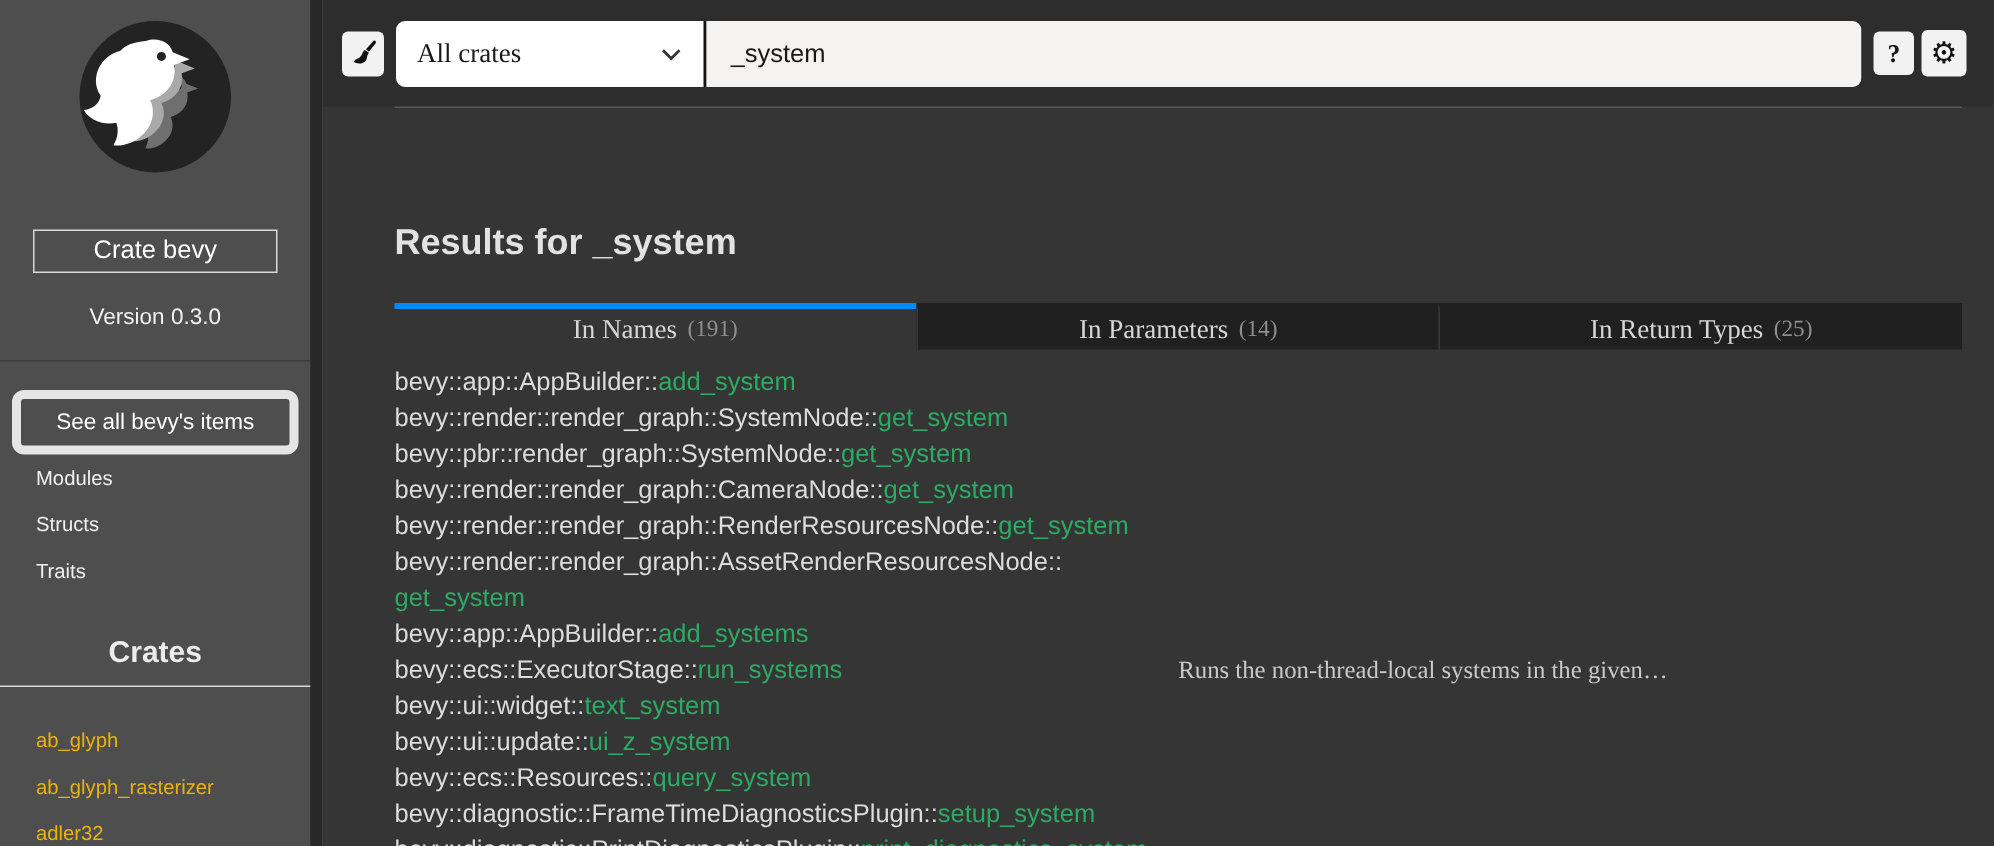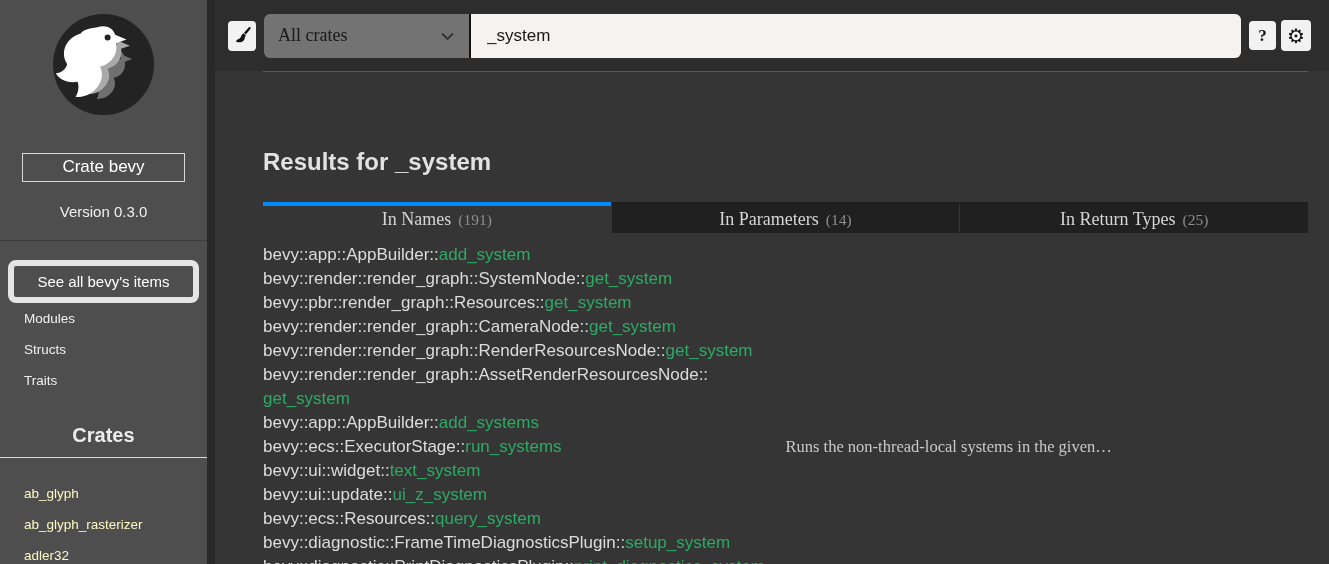--- a/index.html
+++ b/index.html
@@ -31,36 +31,36 @@
   .see-all-btn {
     display:block; margin:19px 8px 0; border:6px solid #e5e5e5; border-radius:8px;
     padding:7px 4px; text-align:center; font-size:15px; color:#fff; background:none;
     font-family:"Liberation Sans", sans-serif; width:calc(100% - 16px); cursor:pointer;
   }
   .sidebar-menu { }
   .sidebar-menu a { display:block; padding:8px 24px; font-size:13.5px; color:#f0f0f0; }
   .crates-heading { text-align:center; font-size:20px; font-weight:700; margin-top:27px; color:#ececec; line-height:24px; }
   .divider-light { margin-top:10px; border-top:1px solid #d8d8d8; }
   .crates-list { margin-top:20px; }
-  .crates-list a { display:block; padding:8px 24px; font-size:13.5px; color:#fef9c3; }
+  .crates-list a { display:block; padding:8px 24px; font-size:13.5px; color:#eab308; }
 
   
   .main { margin-left:215px; }
   .topbar {
     height:71px; background:#2d2d2d;
     display:flex; align-items:center; padding:0 18px 0 13px;
   }
   .theme-btn {
     width:28px; height:30px; border:none; border-radius:4px; background:#f2f2f2;
     margin-right:8px; display:flex; align-items:center; justify-content:center; cursor:pointer;
     flex:0 0 auto;
   }
   .search-group { flex:1; height:44px; display:flex; border-radius:6px; overflow:hidden; }
   .crate-select {
-    width:207px; flex:0 0 207px; background:#737373; border-right:2px solid #121212;
+    width:207px; flex:0 0 207px; background:#ffffff; border-right:2px solid #121212;
     display:flex; align-items:center; justify-content:space-between; padding:0 14px;
     font-family:"Liberation Serif", serif; font-size:18px; color:#181818; cursor:pointer;
   }
   .search-input {
     flex:1; background:#f4f3f1; border:none; outline:none;
     font-family:"Liberation Sans", sans-serif; font-size:17px; color:#181818;
     padding:0 16px;
   }
   .help-btn, .gear-btn {
     border:none; border-radius:4px; background:#f2f2f2; color:#111;
@@ -185,21 +185,21 @@
     <div class="results-list">
         <div class="result-row">
           <a class="result-link"><span class="result-path">bevy::app::AppBuilder::</span><span class="result-name">add_system</span></a>
           <div class="result-desc"></div>
         </div>
         <div class="result-row">
           <a class="result-link"><span class="result-path">bevy::render::render_graph::SystemNode::</span><span class="result-name">get_system</span></a>
           <div class="result-desc"></div>
         </div>
         <div class="result-row">
-          <a class="result-link"><span class="result-path">bevy::pbr::render_graph::Resources::</span><span class="result-name">get_system</span></a>
+          <a class="result-link"><span class="result-path">bevy::pbr::render_graph::SystemNode::</span><span class="result-name">get_system</span></a>
           <div class="result-desc"></div>
         </div>
         <div class="result-row">
           <a class="result-link"><span class="result-path">bevy::render::render_graph::CameraNode::</span><span class="result-name">get_system</span></a>
           <div class="result-desc"></div>
         </div>
         <div class="result-row">
           <a class="result-link"><span class="result-path">bevy::render::render_graph::RenderResourcesNode::</span><span class="result-name">get_system</span></a>
           <div class="result-desc"></div>
         </div>

